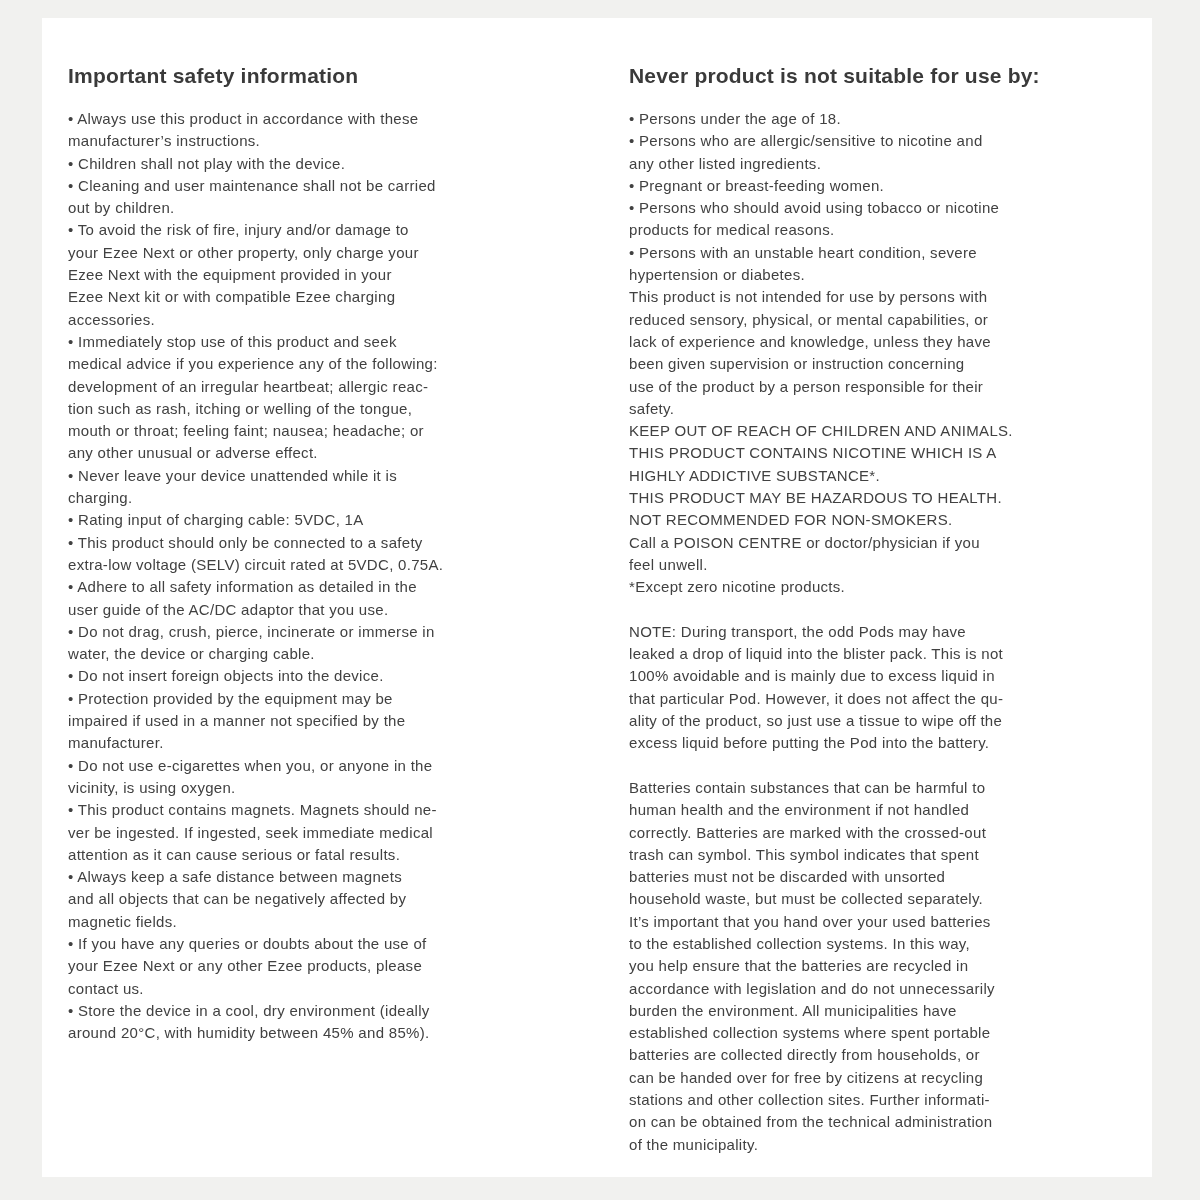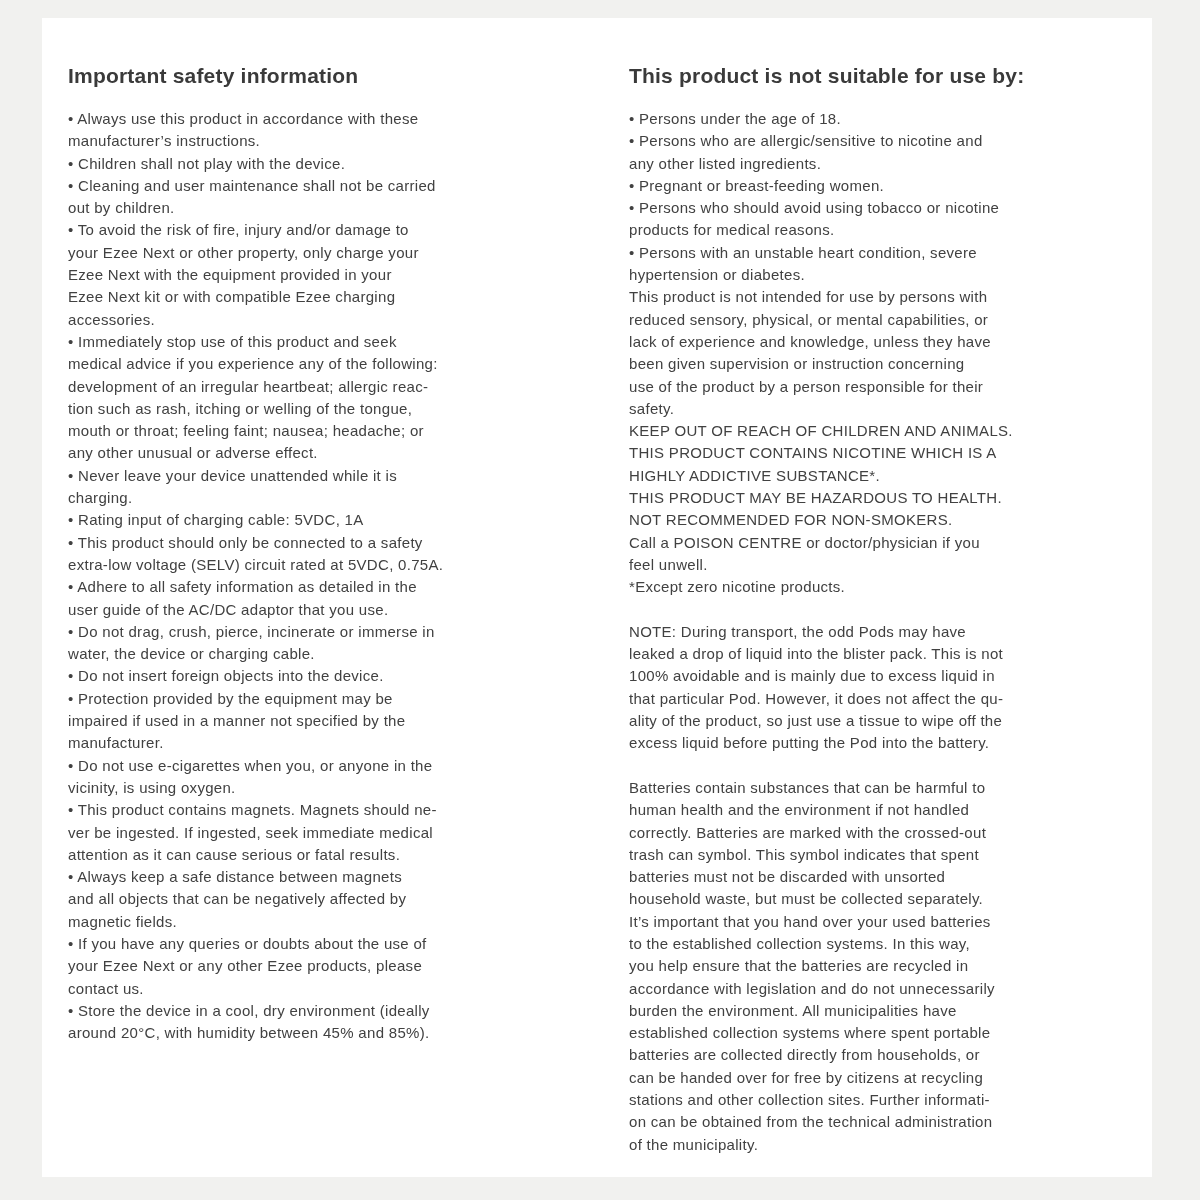--- a/index.html
+++ b/index.html
@@ -93,21 +93,21 @@
 and all objects that can be negatively affected by
 magnetic fields.
 • If you have any queries or doubts about the use of
 your Ezee Next or any other Ezee products, please
 contact us.
 • Store the device in a cool, dry environment (ideally
 around 20°C, with humidity between 45% and 85%).</div>
     </div>
 
     <div class="col col-right">
-      <h2 class="heading">This product is not suitable for use by:</h2>
+      <h2 class="heading">Never product is not suitable for use by:</h2>
       <div class="body">• Persons under the age of 18.
 • Persons who are allergic/sensitive to nicotine and
 any other listed ingredients.
 • Pregnant or breast-feeding women.
 • Persons who should avoid using tobacco or nicotine
 products for medical reasons.
 • Persons with an unstable heart condition, severe
 hypertension or diabetes.
 This product is not intended for use by persons with
 reduced sensory, physical, or mental capabilities, or

